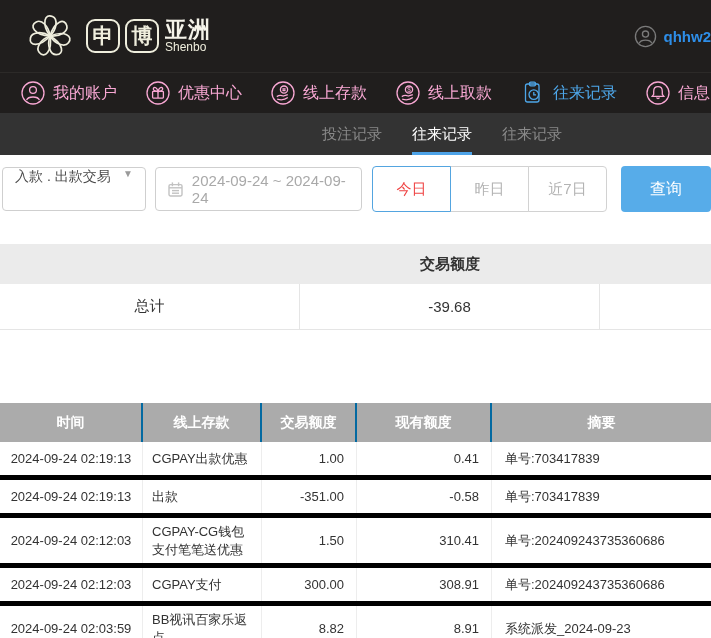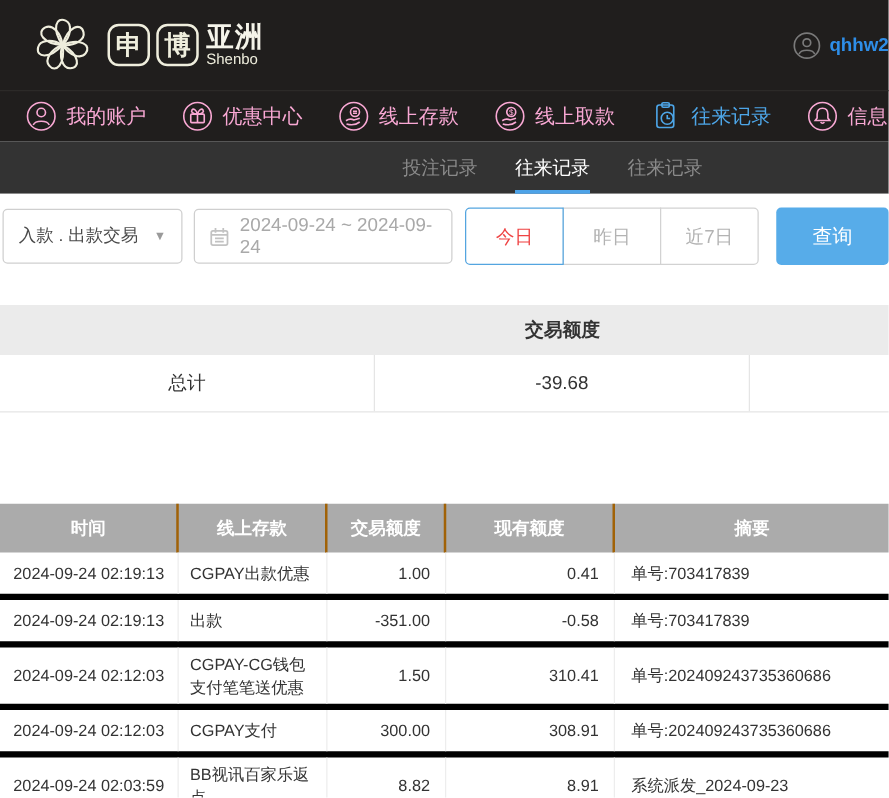--- a/index.html
+++ b/index.html
@@ -36,21 +36,21 @@
     padding-left:322px; }
   .sub-tab { position:relative; display:flex; align-items:center; color:#8a8a8a;
     font-size:15px; cursor:pointer; }
   .sub-tab.active { color:#ffffff; }
   .sub-tab.active::after { content:""; position:absolute; left:0; right:0; bottom:0;
     height:3px; background:#4da3e8; }
 
   
   .filter-bar { height:68px; background:#fff; display:flex; align-items:center; }
   .type-select { margin-left:2px; width:156px; height:44px; border:1px solid #cfcfcf;
-    border-radius:4px; display:flex; align-items:center; padding:0 12px; color:#4a4a4a;
+    border-radius:4px; display:flex; padding:0 12px; color:#4a4a4a;
     font-size:14px; cursor:pointer; background:#fff; }
   .type-select .caret { margin-left:auto; color:#9a9a9a; font-size:10px; }
   .date-field { margin-left:9px; width:226px; height:44px; border:1px solid #cfcfcf;
     border-radius:4px; display:flex; align-items:center; gap:8px; padding:1px 11px;
     color:#a9a9a9; font-size:15px; background:#fff; cursor:text; }
   .date-field svg { width:17px; height:17px; stroke:#c2c2c2; fill:none; stroke-width:1.4; flex:0 0 auto;}
   .quick-group { margin-left:10px; display:flex; }
   .quick-btn { width:79px; height:46px; background:#fff; border:1px solid #d2d2d2;
     color:#b3b3b3; font-size:15px; display:flex; align-items:center; justify-content:center;
     cursor:pointer; }
@@ -74,21 +74,21 @@
   .summary-row > div { display:flex; align-items:center; justify-content:center;
     color:#333; font-size:15px;text-align:center; }
   .summary-row > div:nth-child(1), .summary-row > div:nth-child(2) {
     border-right:1px solid #e5e5e5; }
 
   
   .data-table { margin-top:73px; width:711px; font-size:13px; color:#333; }
   .dt-header { display:grid; grid-template-columns:143px 119px 95px 135px 1fr;
     background:#ababab; height:39px; }
   .dt-header > div { display:flex; align-items:center; justify-content:center; color:#fff;
-    font-size:14px; font-weight:bold; border-right:2px solid #a16207; }
+    font-size:14px; font-weight:bold; border-right:2px solid #0369a1; }
   .dt-header > div:last-child { border-right:none; }
   .dt-row { display:grid; grid-template-columns:143px 119px 95px 135px 1fr;
     border-bottom:5px solid #000000; min-height:38px; }
   .dt-row > div { display:flex; align-items:center; border-right:1px solid #ededed;
     padding:5px 0; line-height:1.35; }
   .dt-row > div:last-child { border-right:none; }
   .cell-time { justify-content:center; }
   .cell-cat  { padding-left:9px !important; padding-right:8px !important; word-break:break-word; }
   .cell-amt, .cell-bal { justify-content:flex-end; padding-right:12px !important; }
   .cell-sum  { padding-left:13px !important; }

